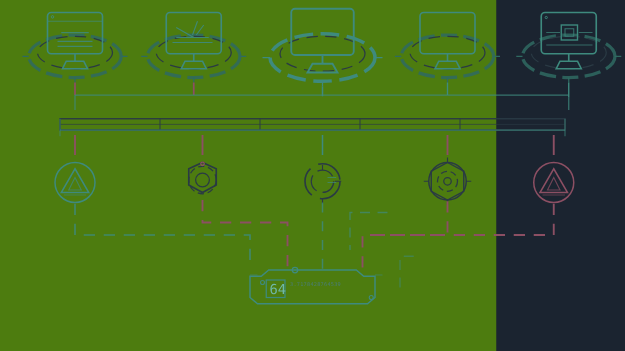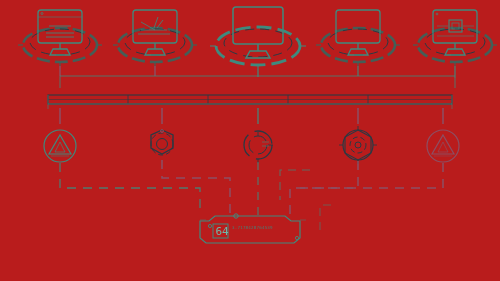--- a/index.html
+++ b/index.html
@@ -1,18 +1,18 @@
 <!DOCTYPE html>
 <html><head>
 <meta charset="utf-8">
 <style>
   html,body{margin:0;padding:0;background:#1b2430;}
   body{width:500px;height:281px;overflow:hidden;
        font-family:"DejaVu Sans Mono","Liberation Mono",monospace;}
-  #stage{position:relative;width:500px;height:281px;background:#b91c1c;}
+  #stage{position:relative;width:397px;height:281px;background:#4d7c0f;}
   svg{display:block;position:absolute;top:0;left:0;}
   .t{fill:none;stroke:#3e8a7e;}
   .tl{fill:none;stroke:#2f6a61;}
   .dim{fill:none;stroke:#2a3a44;}
   .pk{fill:none;stroke:#8c4f63;}
   .readout-num{fill:#6fb7a8;font-size:11px;font-family:"DejaVu Sans Mono",monospace;}
   .readout-dec{fill:#4a7d74;font-size:4.2px;font-family:"DejaVu Sans Mono",monospace;letter-spacing:.2px;}
 </style>
 </head>
 <body>

